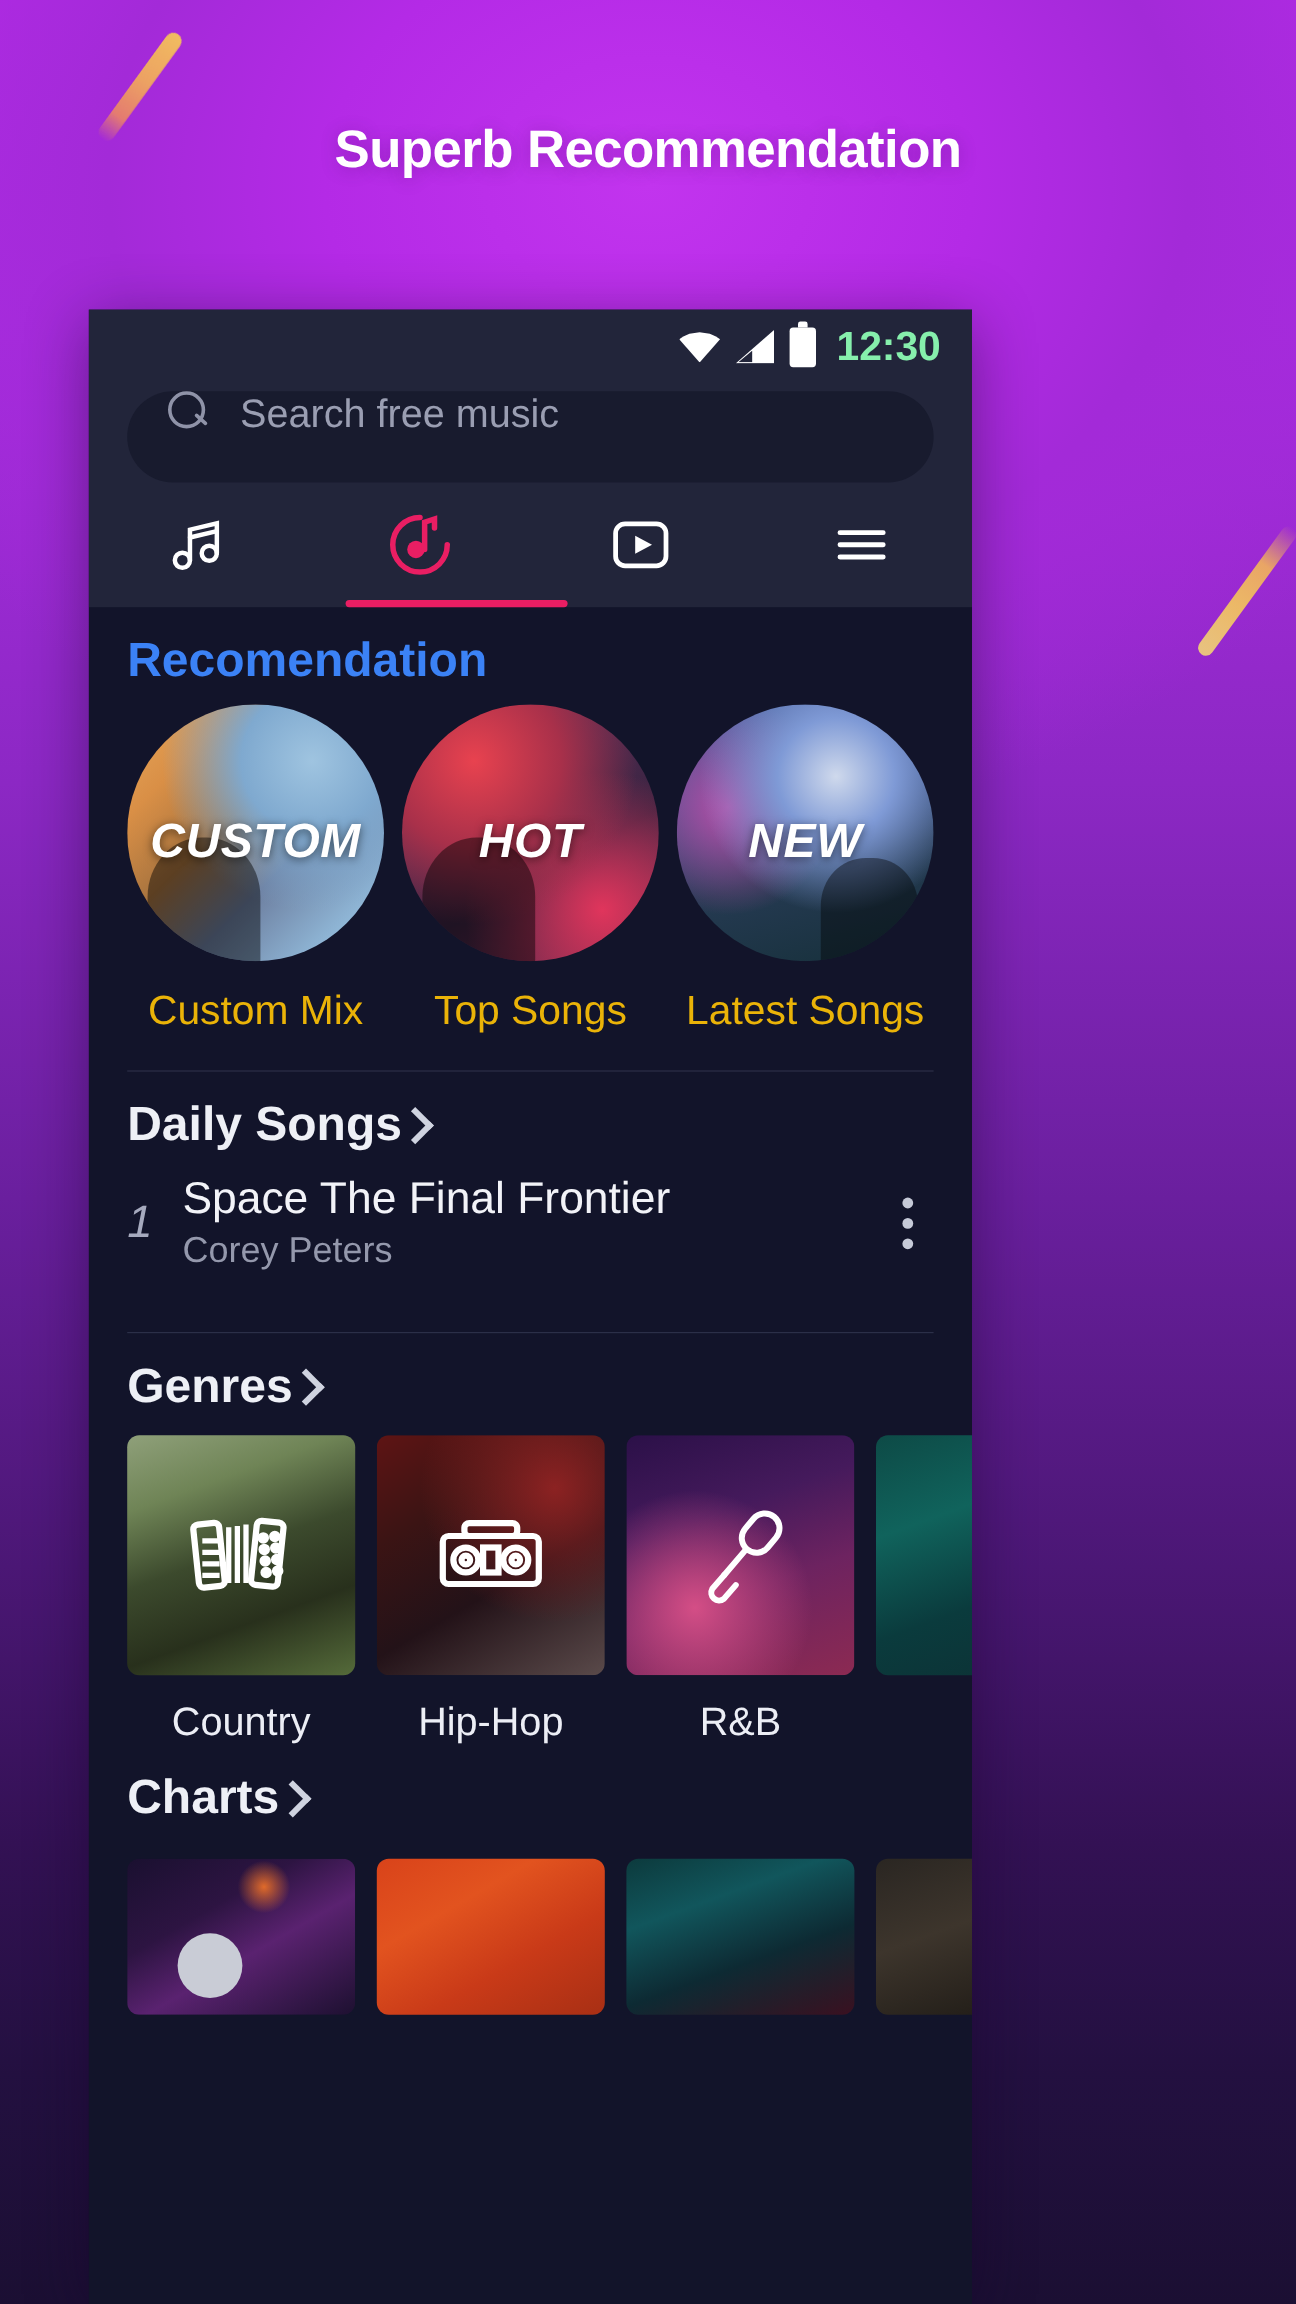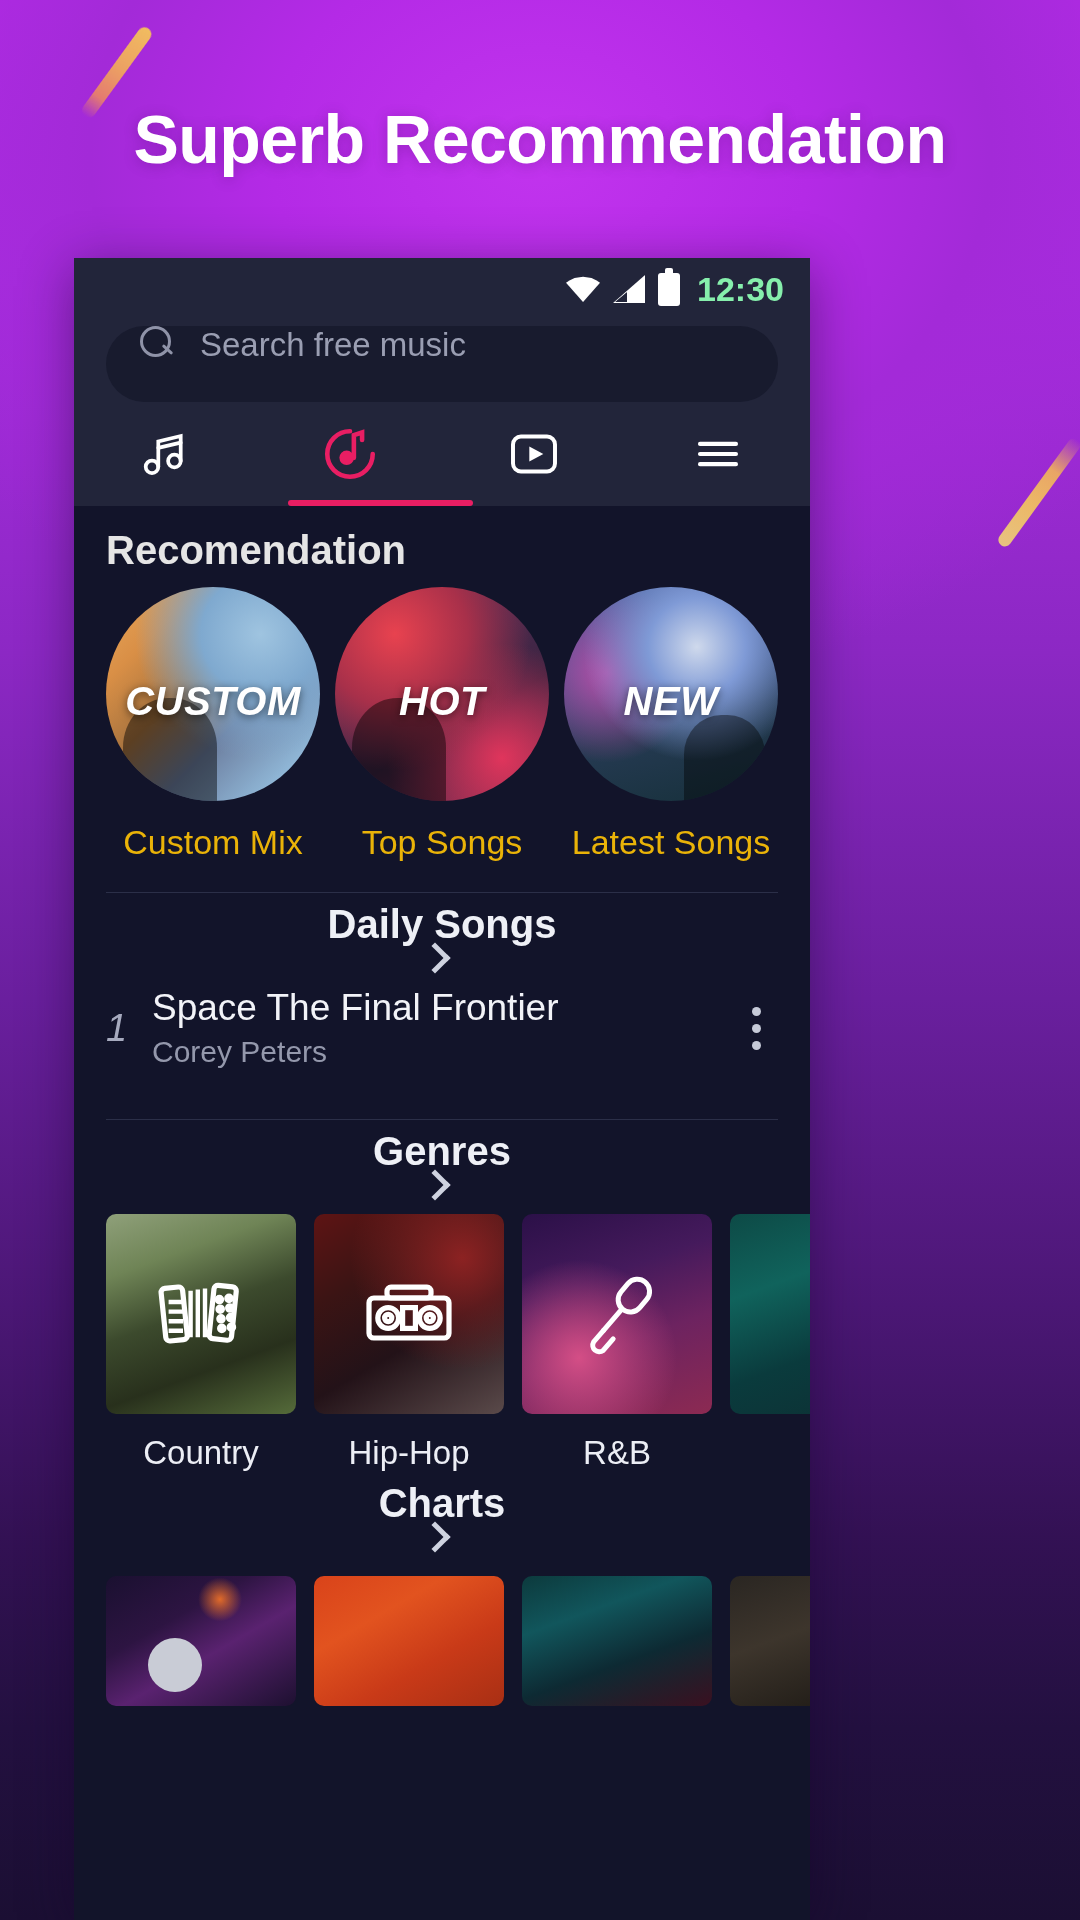--- a/index.html
+++ b/index.html
@@ -19,21 +19,21 @@
     border-radius:9px; filter:blur(0.4px); opacity:.95;
   }
   .hero-streak2 {
     position:absolute; right:-4px; top:440px; width:13px; height:130px;
     background:linear-gradient(180deg,rgba(246,196,90,0) 0%,#f0b05c 30%,#f3c55e 62%,#efd07a 100%);
     transform:rotate(36deg); transform-origin:50% 0%;
     border-radius:9px; opacity:.92;
   }
   .hero-title {
     position:absolute; top:100px; left:0; width:1080px; text-align:center;
-    color:#fff; font-size:68px; font-weight:bold; letter-spacing:-0.5px;
+    color:#fff; font-size:44px; font-weight:bold; letter-spacing:-0.5px;
     text-shadow:0 2px 14px rgba(60,0,90,.28);
   }
   
   .phone {
     position:absolute; left:74px; top:258px; width:736px; height:1662px;
     background:#12142a; overflow:hidden;
     box-shadow:0 10px 50px rgba(20,0,40,.45);
   }
   .phone-top { background:#22253a; padding:0; }
   .statusbar {
@@ -81,28 +81,28 @@
   .tabs { display:flex; height:104px; align-items:center; position:relative; }
   .tab { flex:1; display:flex; align-items:center; justify-content:center; height:100%; }
   .tab-underline {
     position:absolute; bottom:0; left:214px; width:185px; height:6px;
     background:#e91e63; border-radius:3px;
   }
   
   .content { padding:0; }
   .sec-head {
     display:flex; align-items:center; justify-content:flex-start;
-    padding:0 32px; margin-top:9px; margin-bottom:6px;flex-direction:column;
+    padding:0 32px; margin-top:22px; margin-bottom:6px;
   }
   .sec-title { color:#eef0f6; font-size:40px; font-weight:bold; }
   .chev {
     width:22px; height:22px; border-right:5px solid #cfd3e0; border-top:5px solid #cfd3e0;
     transform:rotate(45deg); margin-right:14px;
   }
-  .reco-title { color:#e5e5e5; font-size:40px; font-weight:bold; padding:22px 32px 0 32px; }
+  .reco-title { color:#3b82f6; font-size:40px; font-weight:bold; padding:22px 32px 0 32px; }
 
   .circles { display:flex; justify-content:space-between; padding:14px 32px 0 32px; }
   .circ-item { width:214px; text-align:center; }
   .circ {
     width:214px; height:214px; border-radius:50%; position:relative; overflow:hidden;
     display:flex; align-items:center; justify-content:center;
   }
   .circ span {
     position:relative; color:#fff; font-size:40px; font-weight:bold; font-style:italic;
     letter-spacing:0.5px; text-shadow:0 2px 8px rgba(0,0,0,.55); margin-top:14px;

